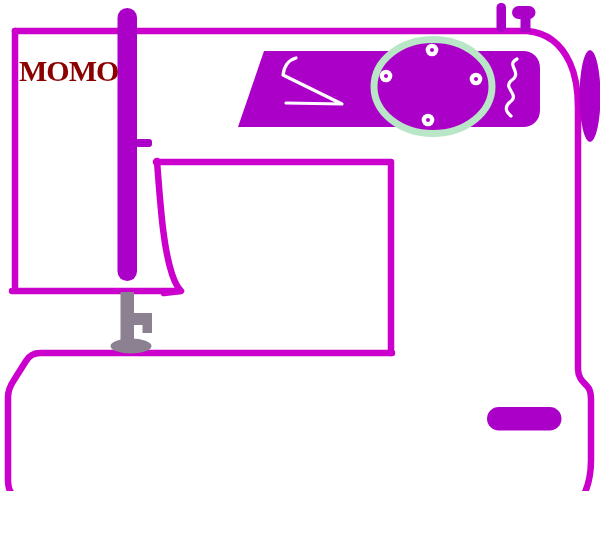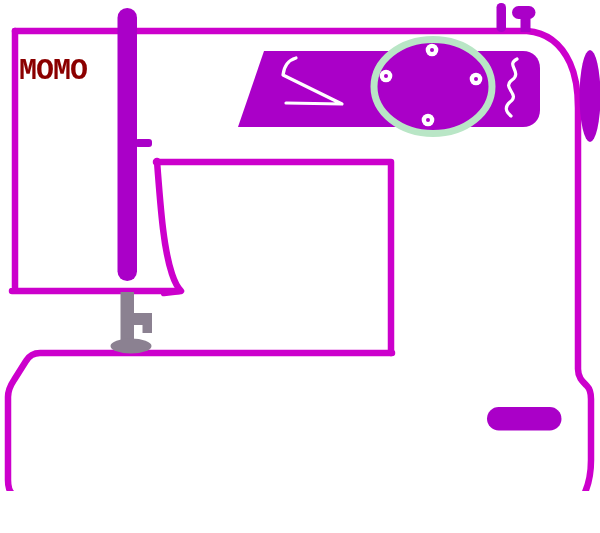--- a/index.html
+++ b/index.html
@@ -11,21 +11,21 @@
     --stitch-white: #ffffff;
     --background: #ffffff;
   }
   html, body { margin: 0; padding: 0; }
   .canvas {
     position: relative;
     width: 600px;
     height: 491px;
     background: var(--background);
     overflow: hidden;
-    font-family: Liberation Mono, monospace;
+    font-family: Liberation Serif, serif;
   }
   svg.machine { position: absolute; inset: 0; display: block; }
 
   .stroke-main {
     stroke: var(--outline);
     stroke-width: 6.5;
     fill: none;
     stroke-linecap: round;
     stroke-linejoin: round;
   }

